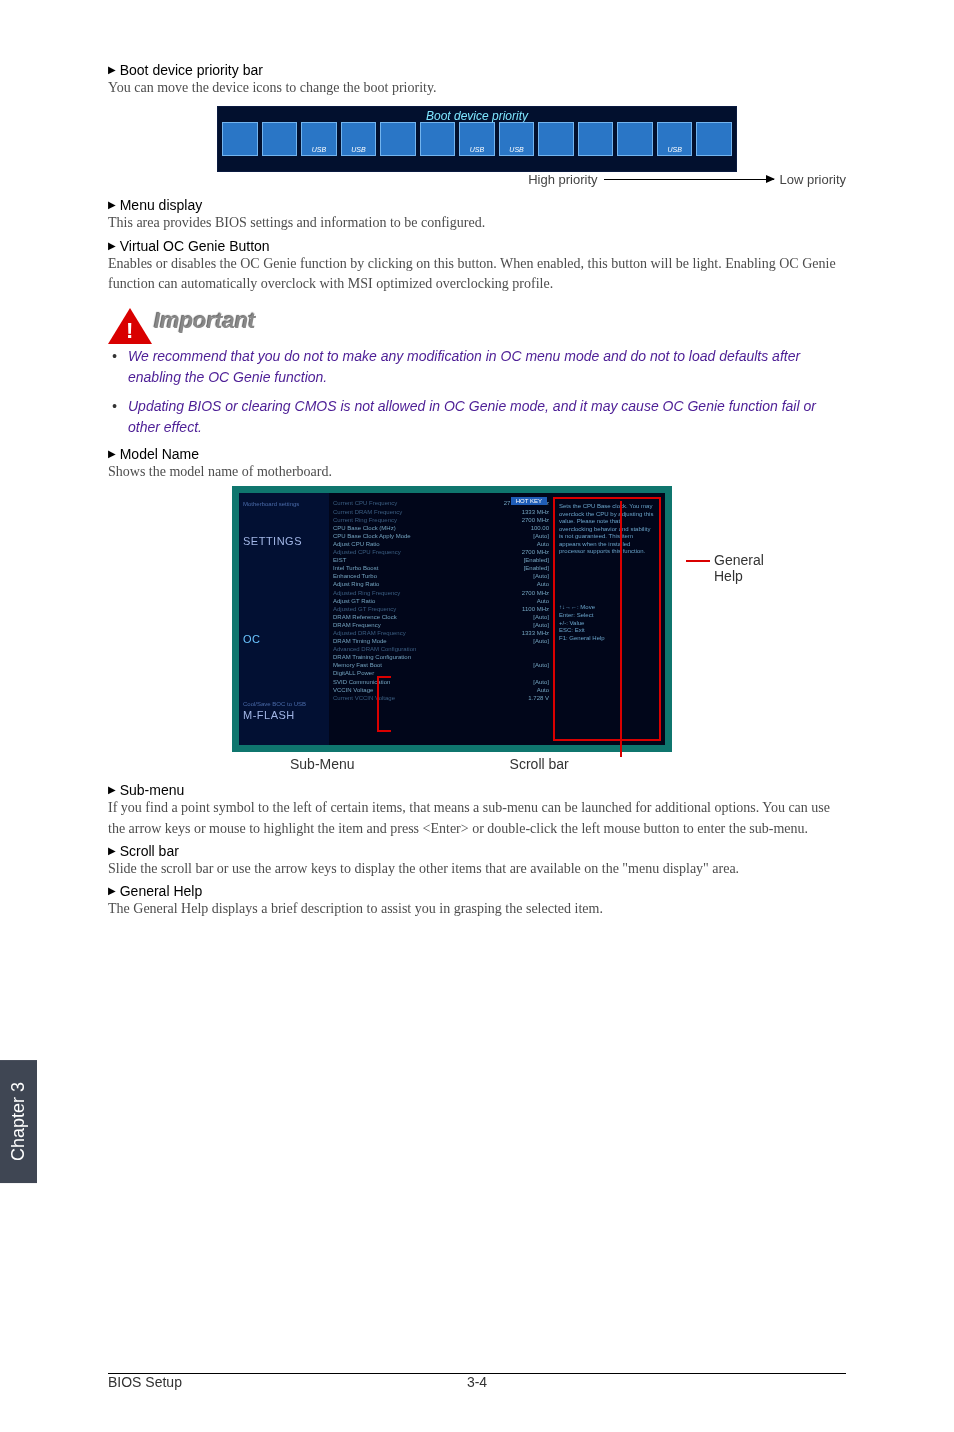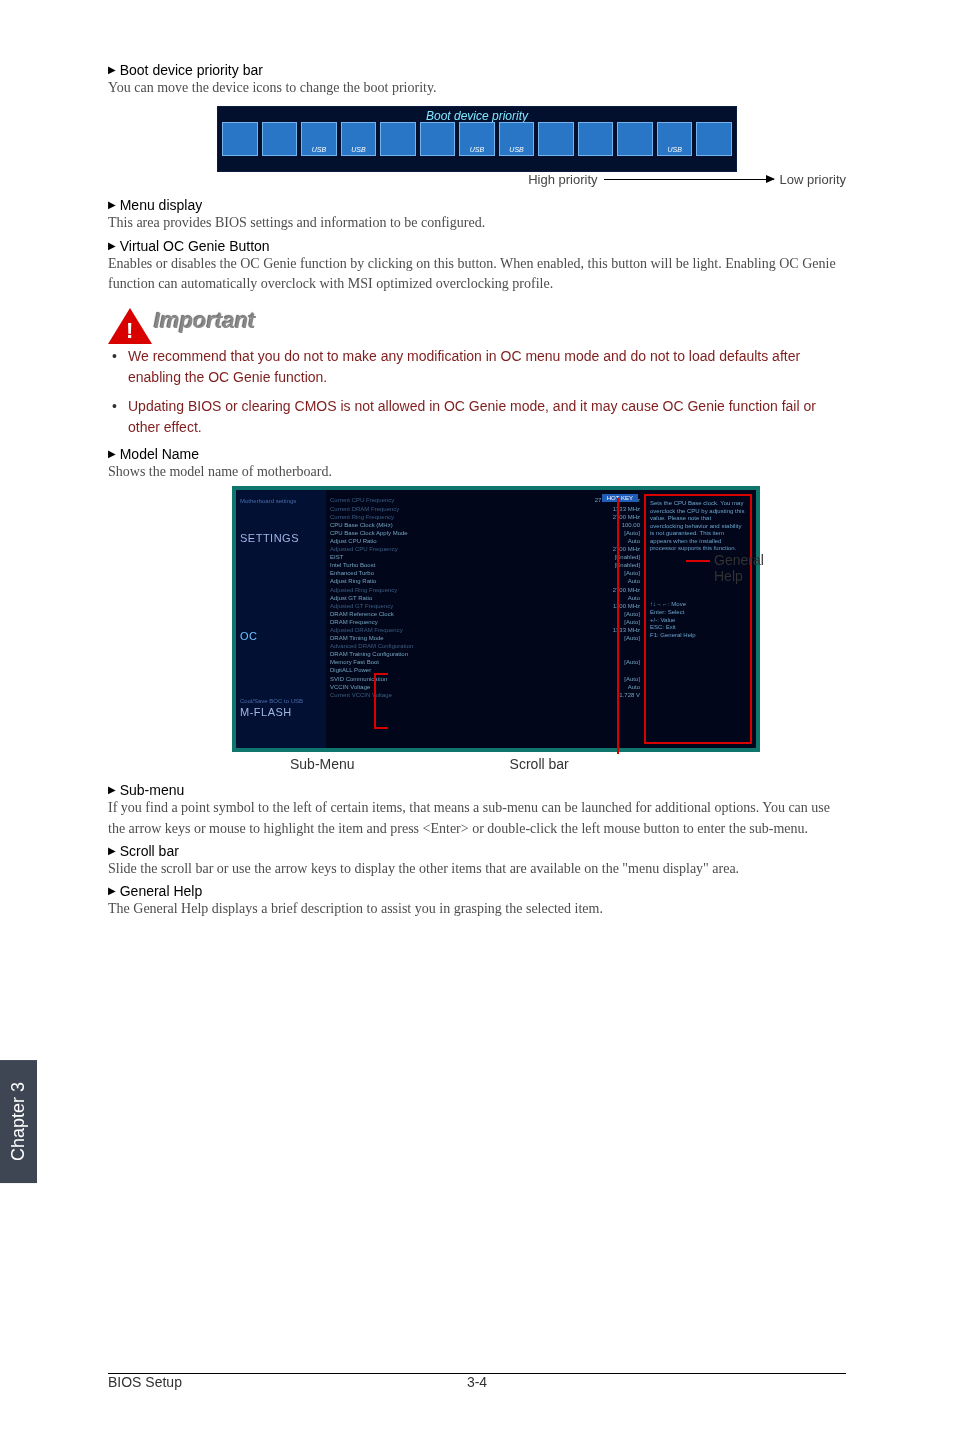--- a/index.html
+++ b/index.html
@@ -68,29 +68,29 @@
     position:relative;
   }
   .warn-tri::after {
     content:"!"; position:absolute; top:10px; left:-4px; color:#fff; font-weight:bold; font-size:22px;
   }
   .important-word {
     font-style: italic; font-weight:bold; font-size:22px; color:#888;
     text-shadow:1px 1px 0 #fff, -1px -1px 1px #666;
   }
   ul.notes { list-style: none; padding-left: 20px; margin-top:2px;}
-  ul.notes li { position:relative; color:#7f1d1d; line-height:1.5; margin-bottom:8px;}
+  ul.notes li { position:relative; color:#4c1d95; font-style: italic; line-height:1.5; margin-bottom:8px;}
   ul.notes li::before { content:"•"; position:absolute; left:-16px; color:#333;}
 
   
   .bios-fig { position:relative; width:582px; margin:4px auto 0 auto; }
   .shot2 {
-    position:relative; width:528px; height:266px; margin-left:46px;
+    position:relative; width:440px; height:266px; margin-left:46px;
     background:#01061a;
-    border:4px solid #0f766e;
+    border:7px solid #0f766e;
     display:flex;
     font-size:6px;
   }
   .left-bar {
     width:90px; background:linear-gradient(#021033,#021033);
     padding:8px 4px;
   }
   .lb-item { color:#a2b6e6; font-size:11px; margin:28px 0 18px 0; letter-spacing:0.5px;}
   .lb-item.oc { color:#6bc5ff; }
   .midpane { flex:1; padding:6px 4px 6px 4px; }

